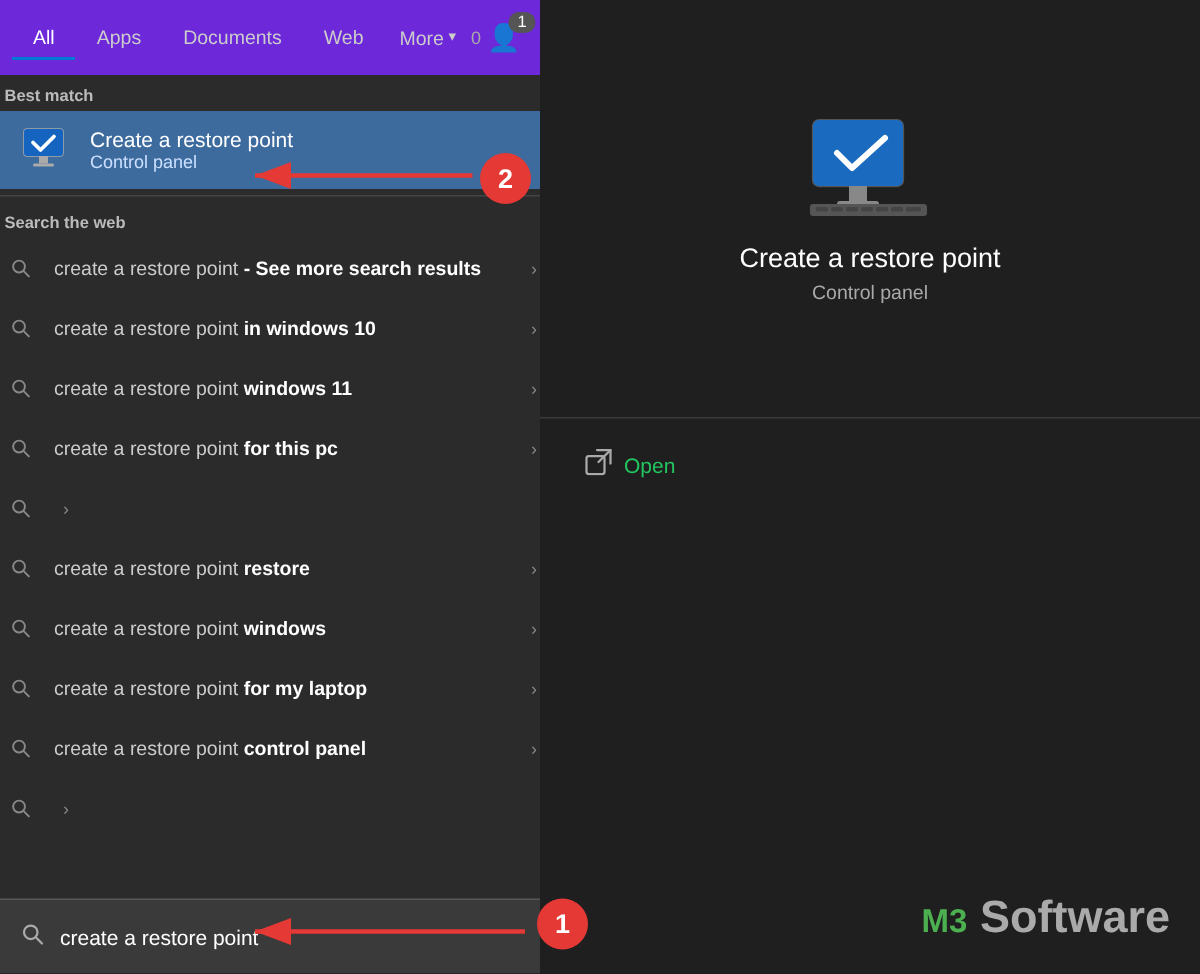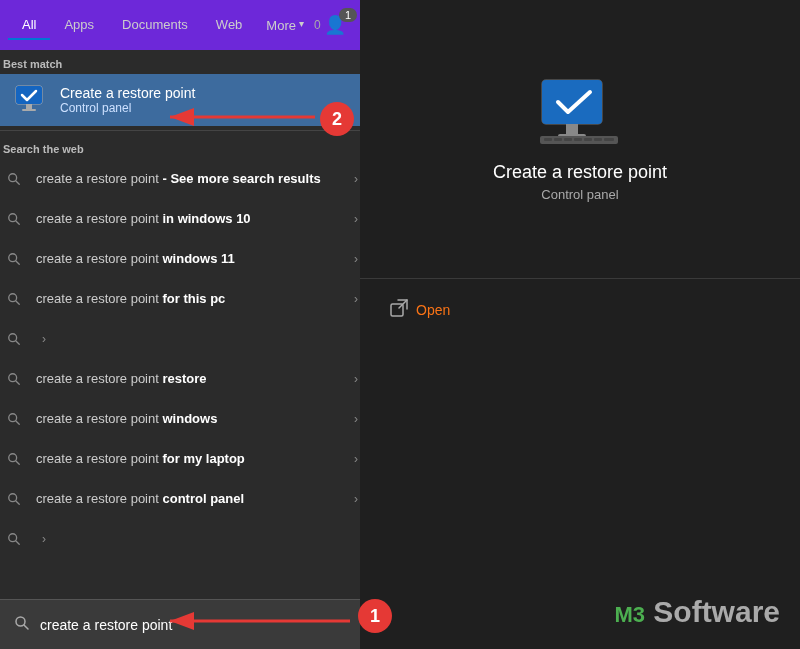--- a/index.html
+++ b/index.html
@@ -231,21 +231,21 @@
 
     
     .open-section {
       padding: 14px 20px;
       flex-shrink: 0;
     }
     .open-btn {
       display: flex;
       align-items: center;
       gap: 8px;
-      color: #f97316;
+      color: #22c55e;
       font-size: 14px;
       cursor: pointer;
       padding: 6px 10px;
       border-radius: 4px;
     }
     .open-icon {
       font-size: 16px;
       color: #aaa;
     }
     .watermark-m3 { color: #4caf50; }

